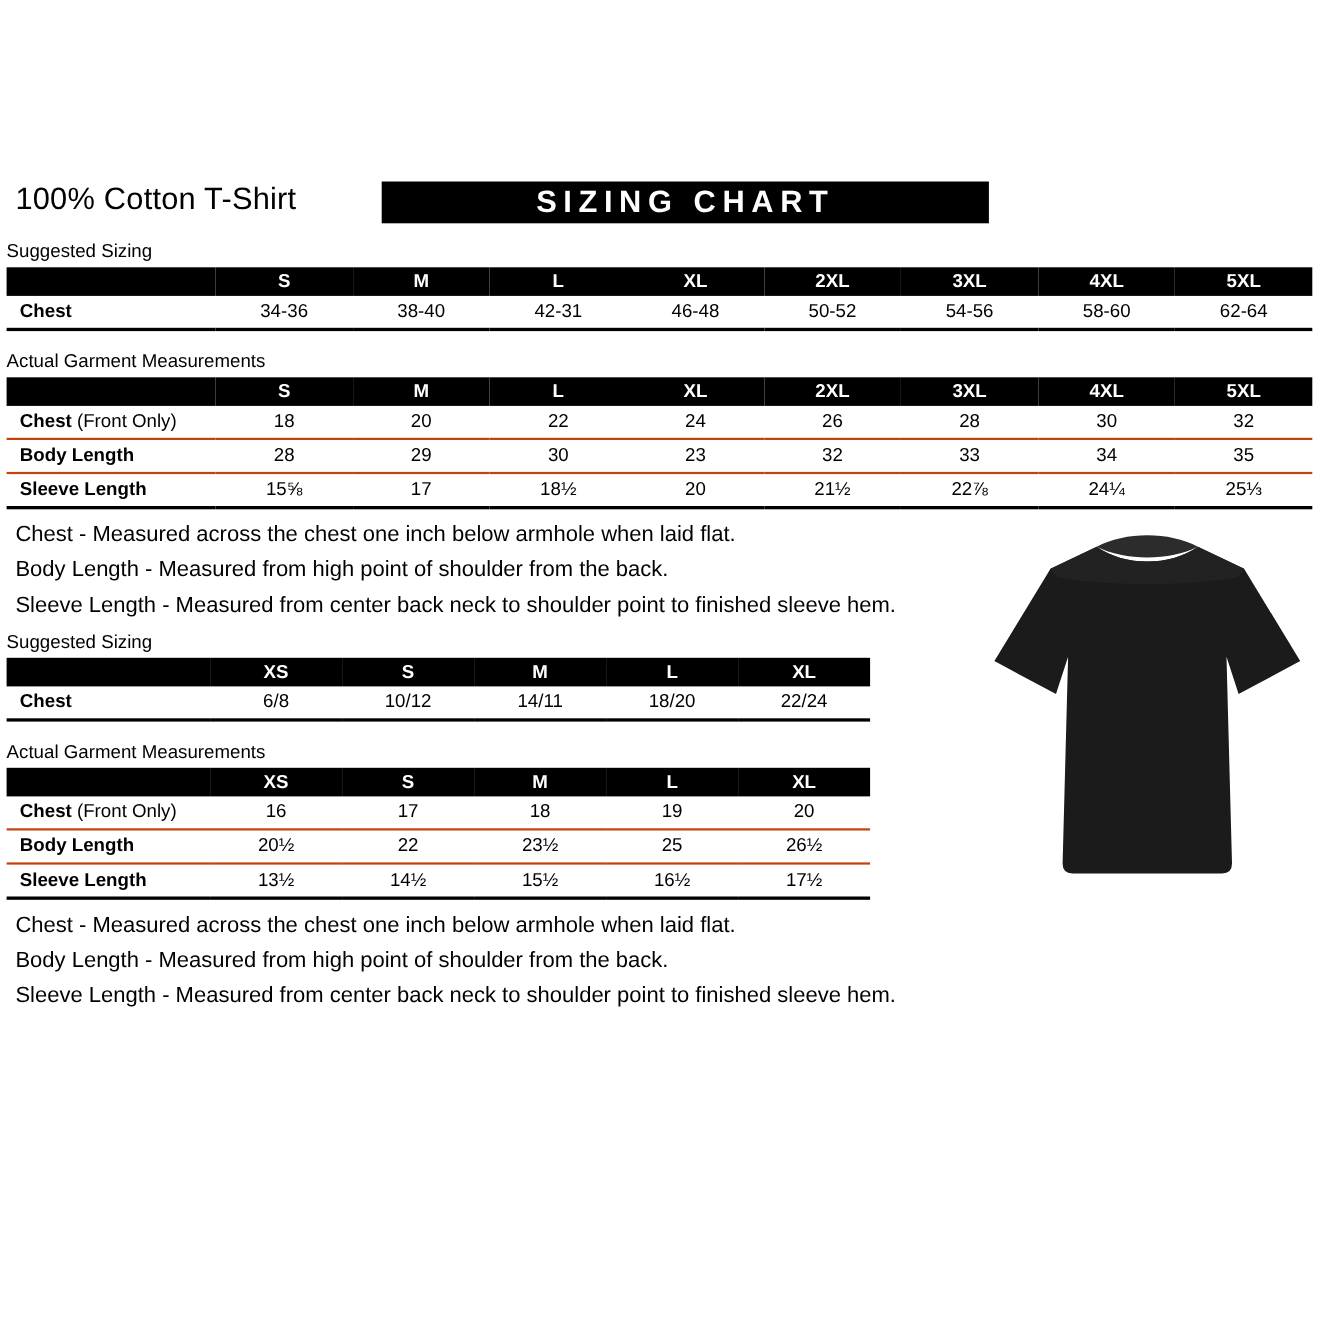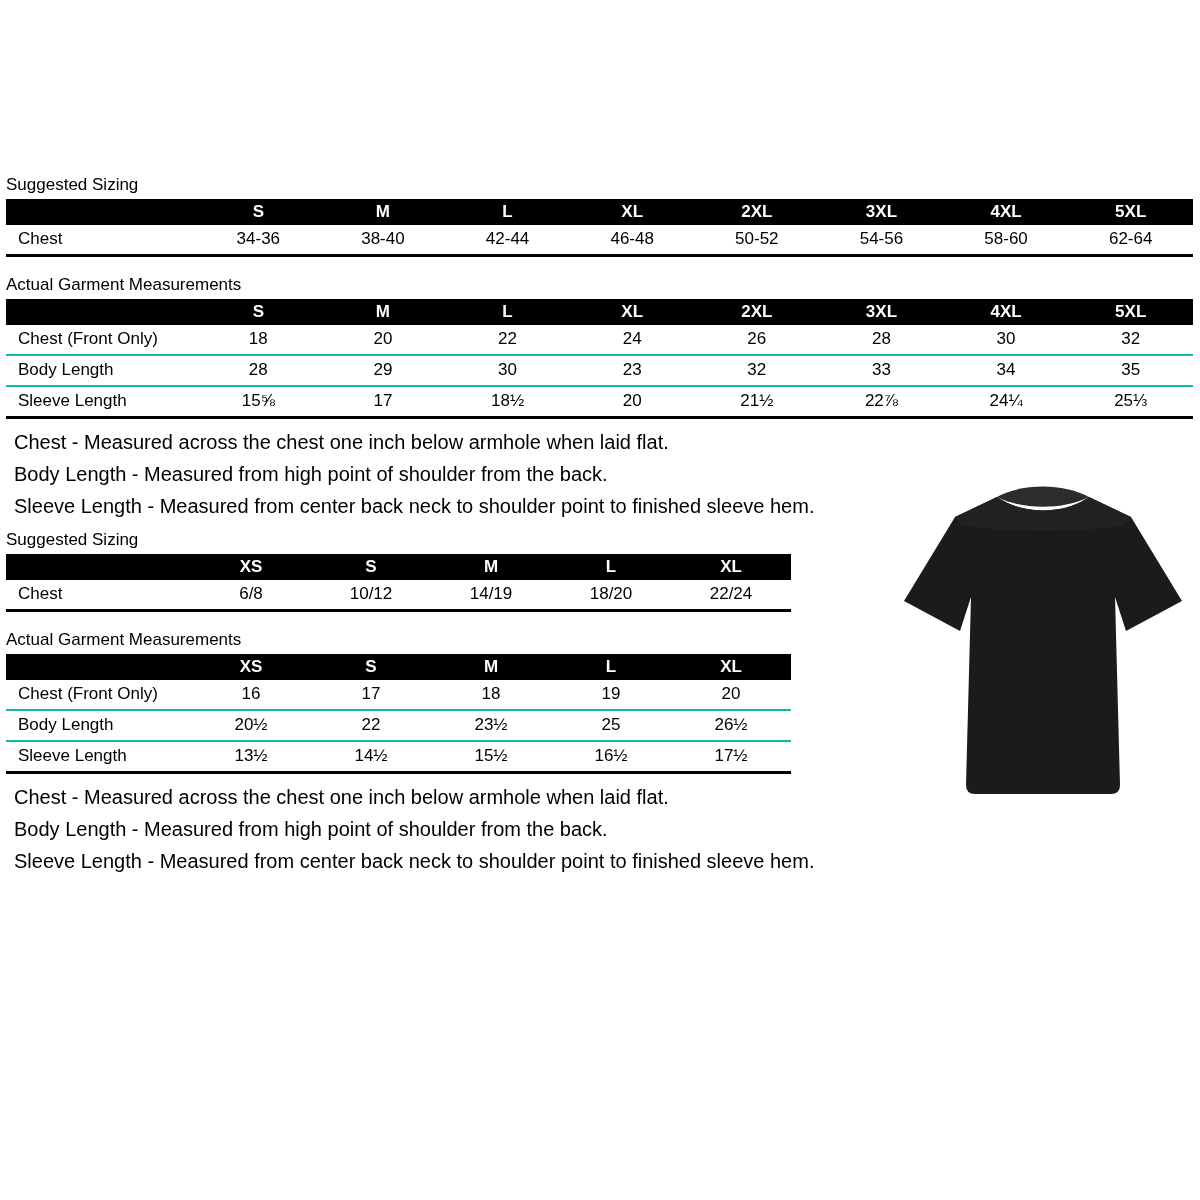--- a/index.html
+++ b/index.html
@@ -17,37 +17,41 @@
   .mt-lg { margin-top:18px; }
 
   table { border-collapse:collapse; margin-left:6px; table-layout:fixed; }
   .adult-table { width:1187px; }
   .youth-table { width:785px; }
   thead th { background:#000; color:#fff; font-size:17px; font-weight:700;
              padding:3px 0; text-align:center; }
   .adult-table th:first-child, .adult-table td:first-child { width:190px; }
   .youth-table th:first-child, .youth-table td:first-child { width:185px; }
   tbody td { font-size:17px; text-align:center; padding:4px 0 5px;
-             border-bottom:2px solid #14b8a6; }
+             border-bottom:2px solid #c2410c; }
   tbody tr:last-child td { border-bottom:3px solid #000; }
   td.row-label { text-align:left; padding-left:12px; }
-  td.row-label b { font-weight:400; }
+  td.row-label b { font-weight:700; }
 
   .notes { margin:12px 0 0 14px; }
   .notes p { font-size:20px; margin:0 0 9px; }
 
   .youth-title { font-size:27px; font-weight:700; margin:16px 0 0 4px; }
 
   .tee-wrap { position:absolute; left:893px; top:473px; width:300px; height:345px; }
 </style>
 </head>
 <body>
 
 <div class="sheet">
 
+  <div class="title-row">
+    <span class="page-title">100% Cotton T-Shirt</span>
+    <div class="banner">SIZING CHART</div>
+  </div>
 
   <div class="section-label">Suggested Sizing</div>
   <table class="adult-table">
       <thead>
         <tr>
           <th></th>
           <th>S</th>
           <th>M</th>
           <th>L</th>
           <th>XL</th>
@@ -55,21 +59,21 @@
           <th>3XL</th>
           <th>4XL</th>
           <th>5XL</th>
         </tr>
       </thead>
       <tbody>
         <tr>
           <td class="row-label"><b>Chest</b></td>
           <td>34-36</td>
           <td>38-40</td>
-          <td>42-44</td>
+          <td>42-31</td>
           <td>46-48</td>
           <td>50-52</td>
           <td>54-56</td>
           <td>58-60</td>
           <td>62-64</td>
         </tr>
       </tbody>
     </table>
 
   <div class="section-label mt-lg">Actual Garment Measurements</div>
@@ -141,21 +145,21 @@
           <th>M</th>
           <th>L</th>
           <th>XL</th>
         </tr>
       </thead>
       <tbody>
         <tr>
           <td class="row-label"><b>Chest</b></td>
           <td>6/8</td>
           <td>10/12</td>
-          <td>14/19</td>
+          <td>14/11</td>
           <td>18/20</td>
           <td>22/24</td>
         </tr>
       </tbody>
     </table>
 
   <div class="section-label mt-lg">Actual Garment Measurements</div>
   <table class="youth-table">
       <thead>
         <tr>

